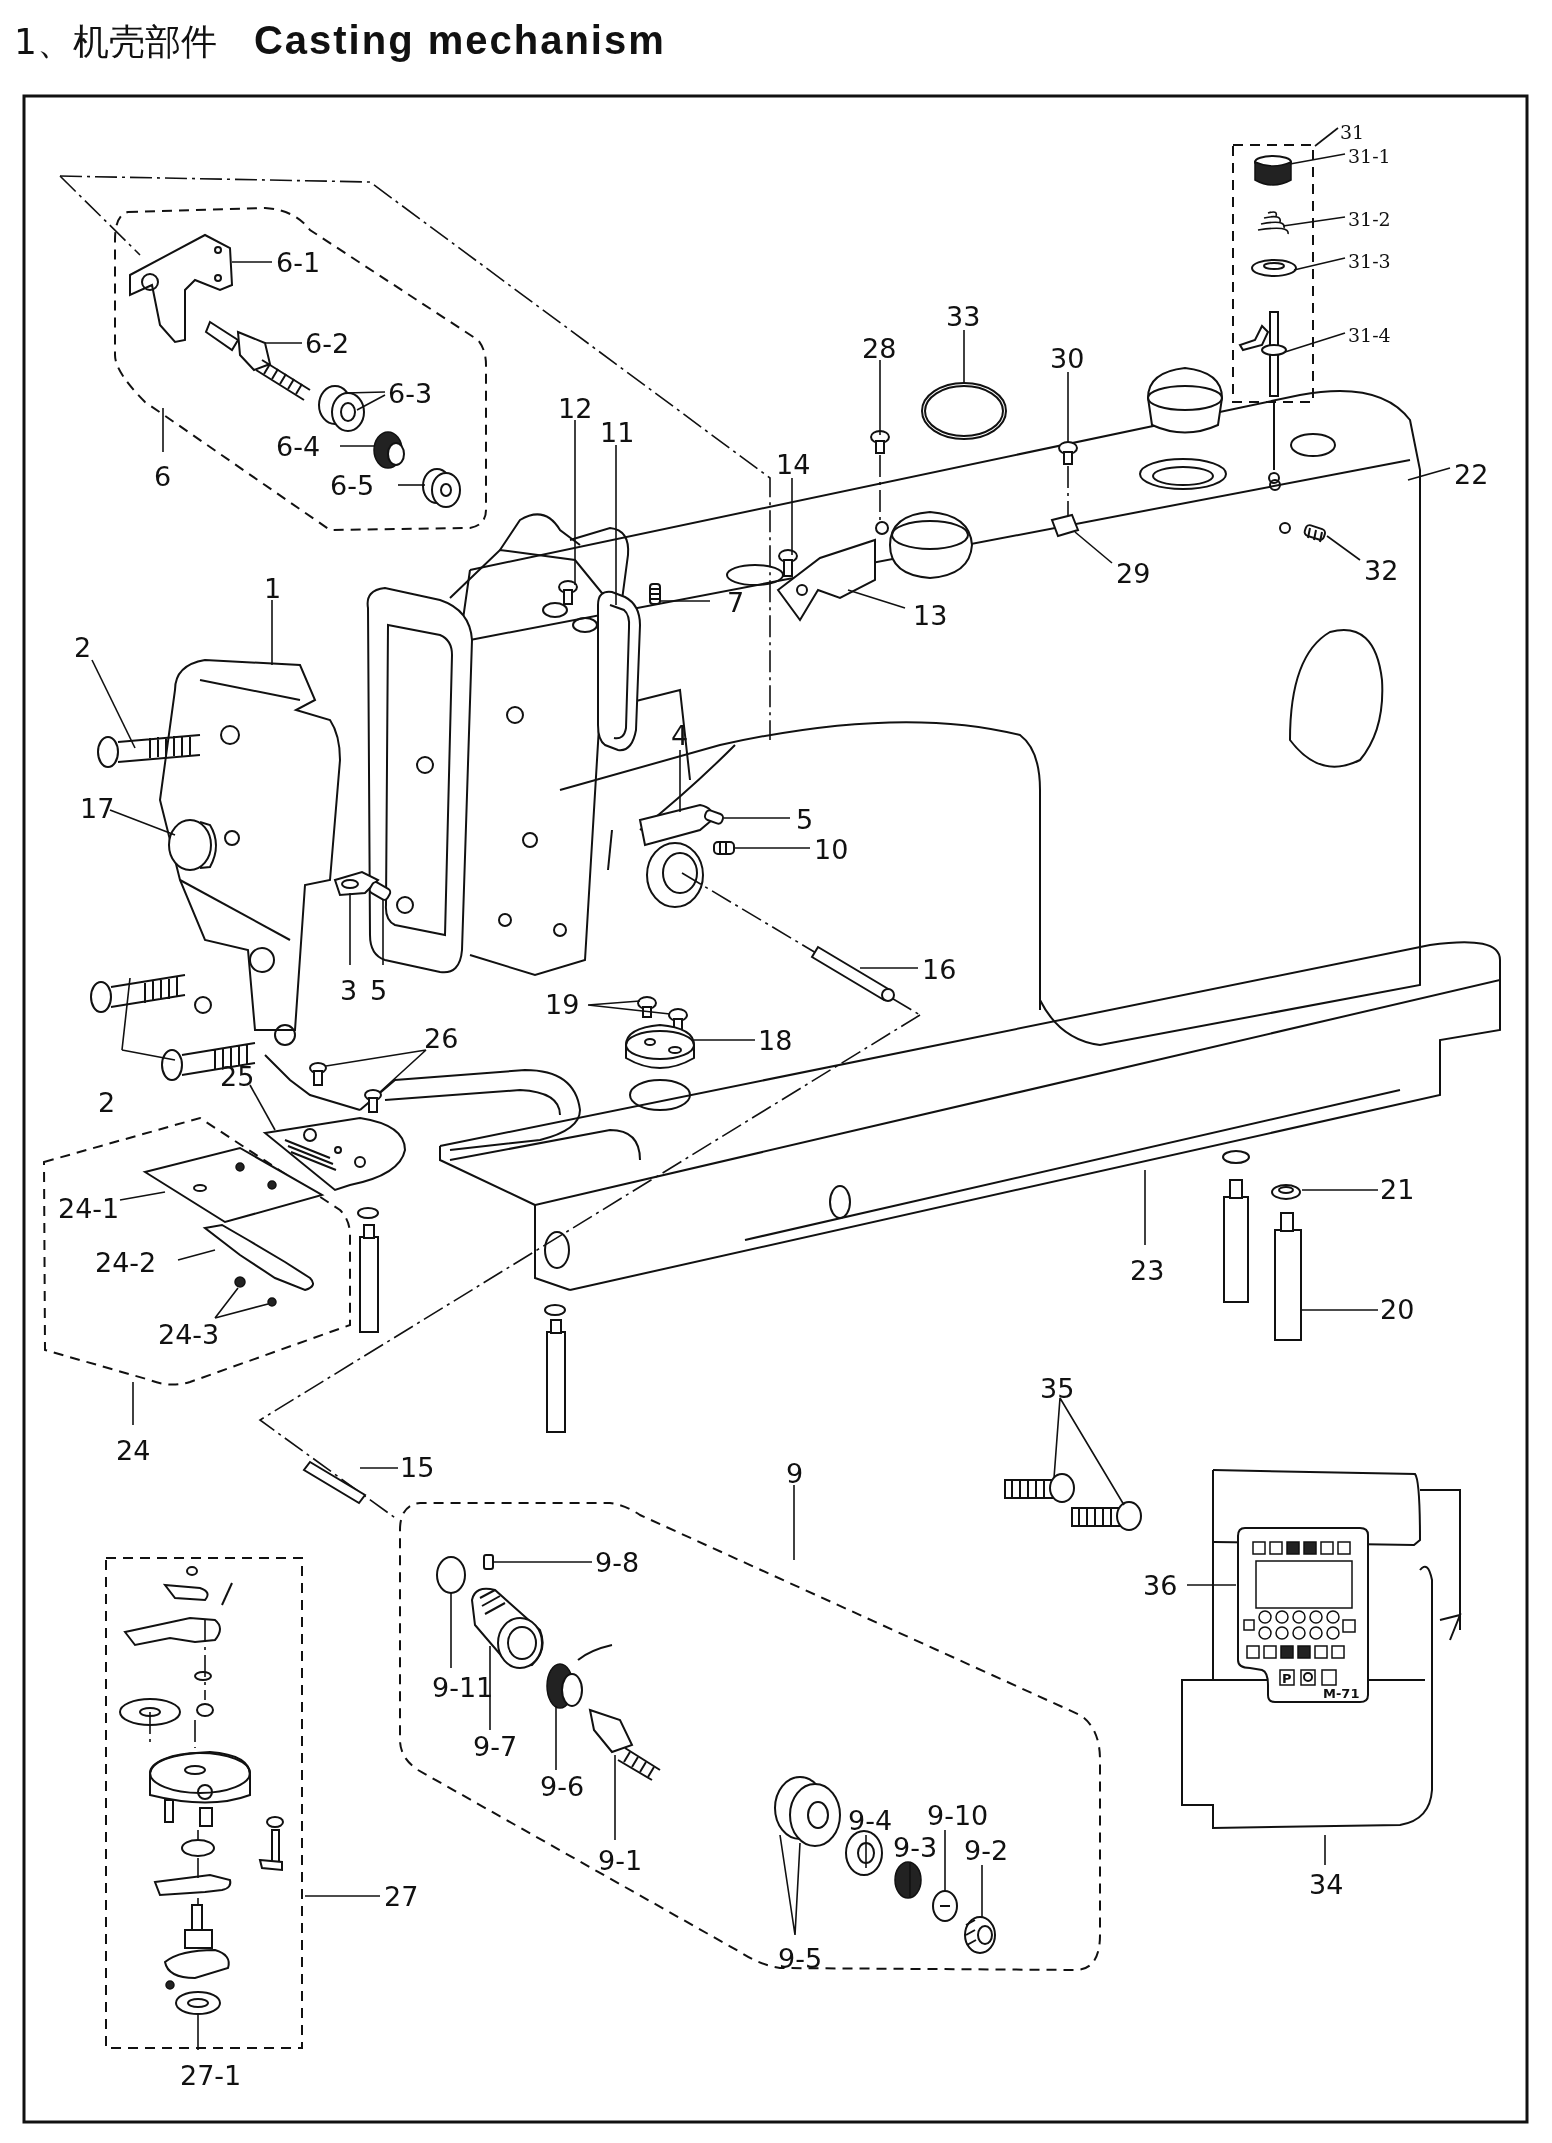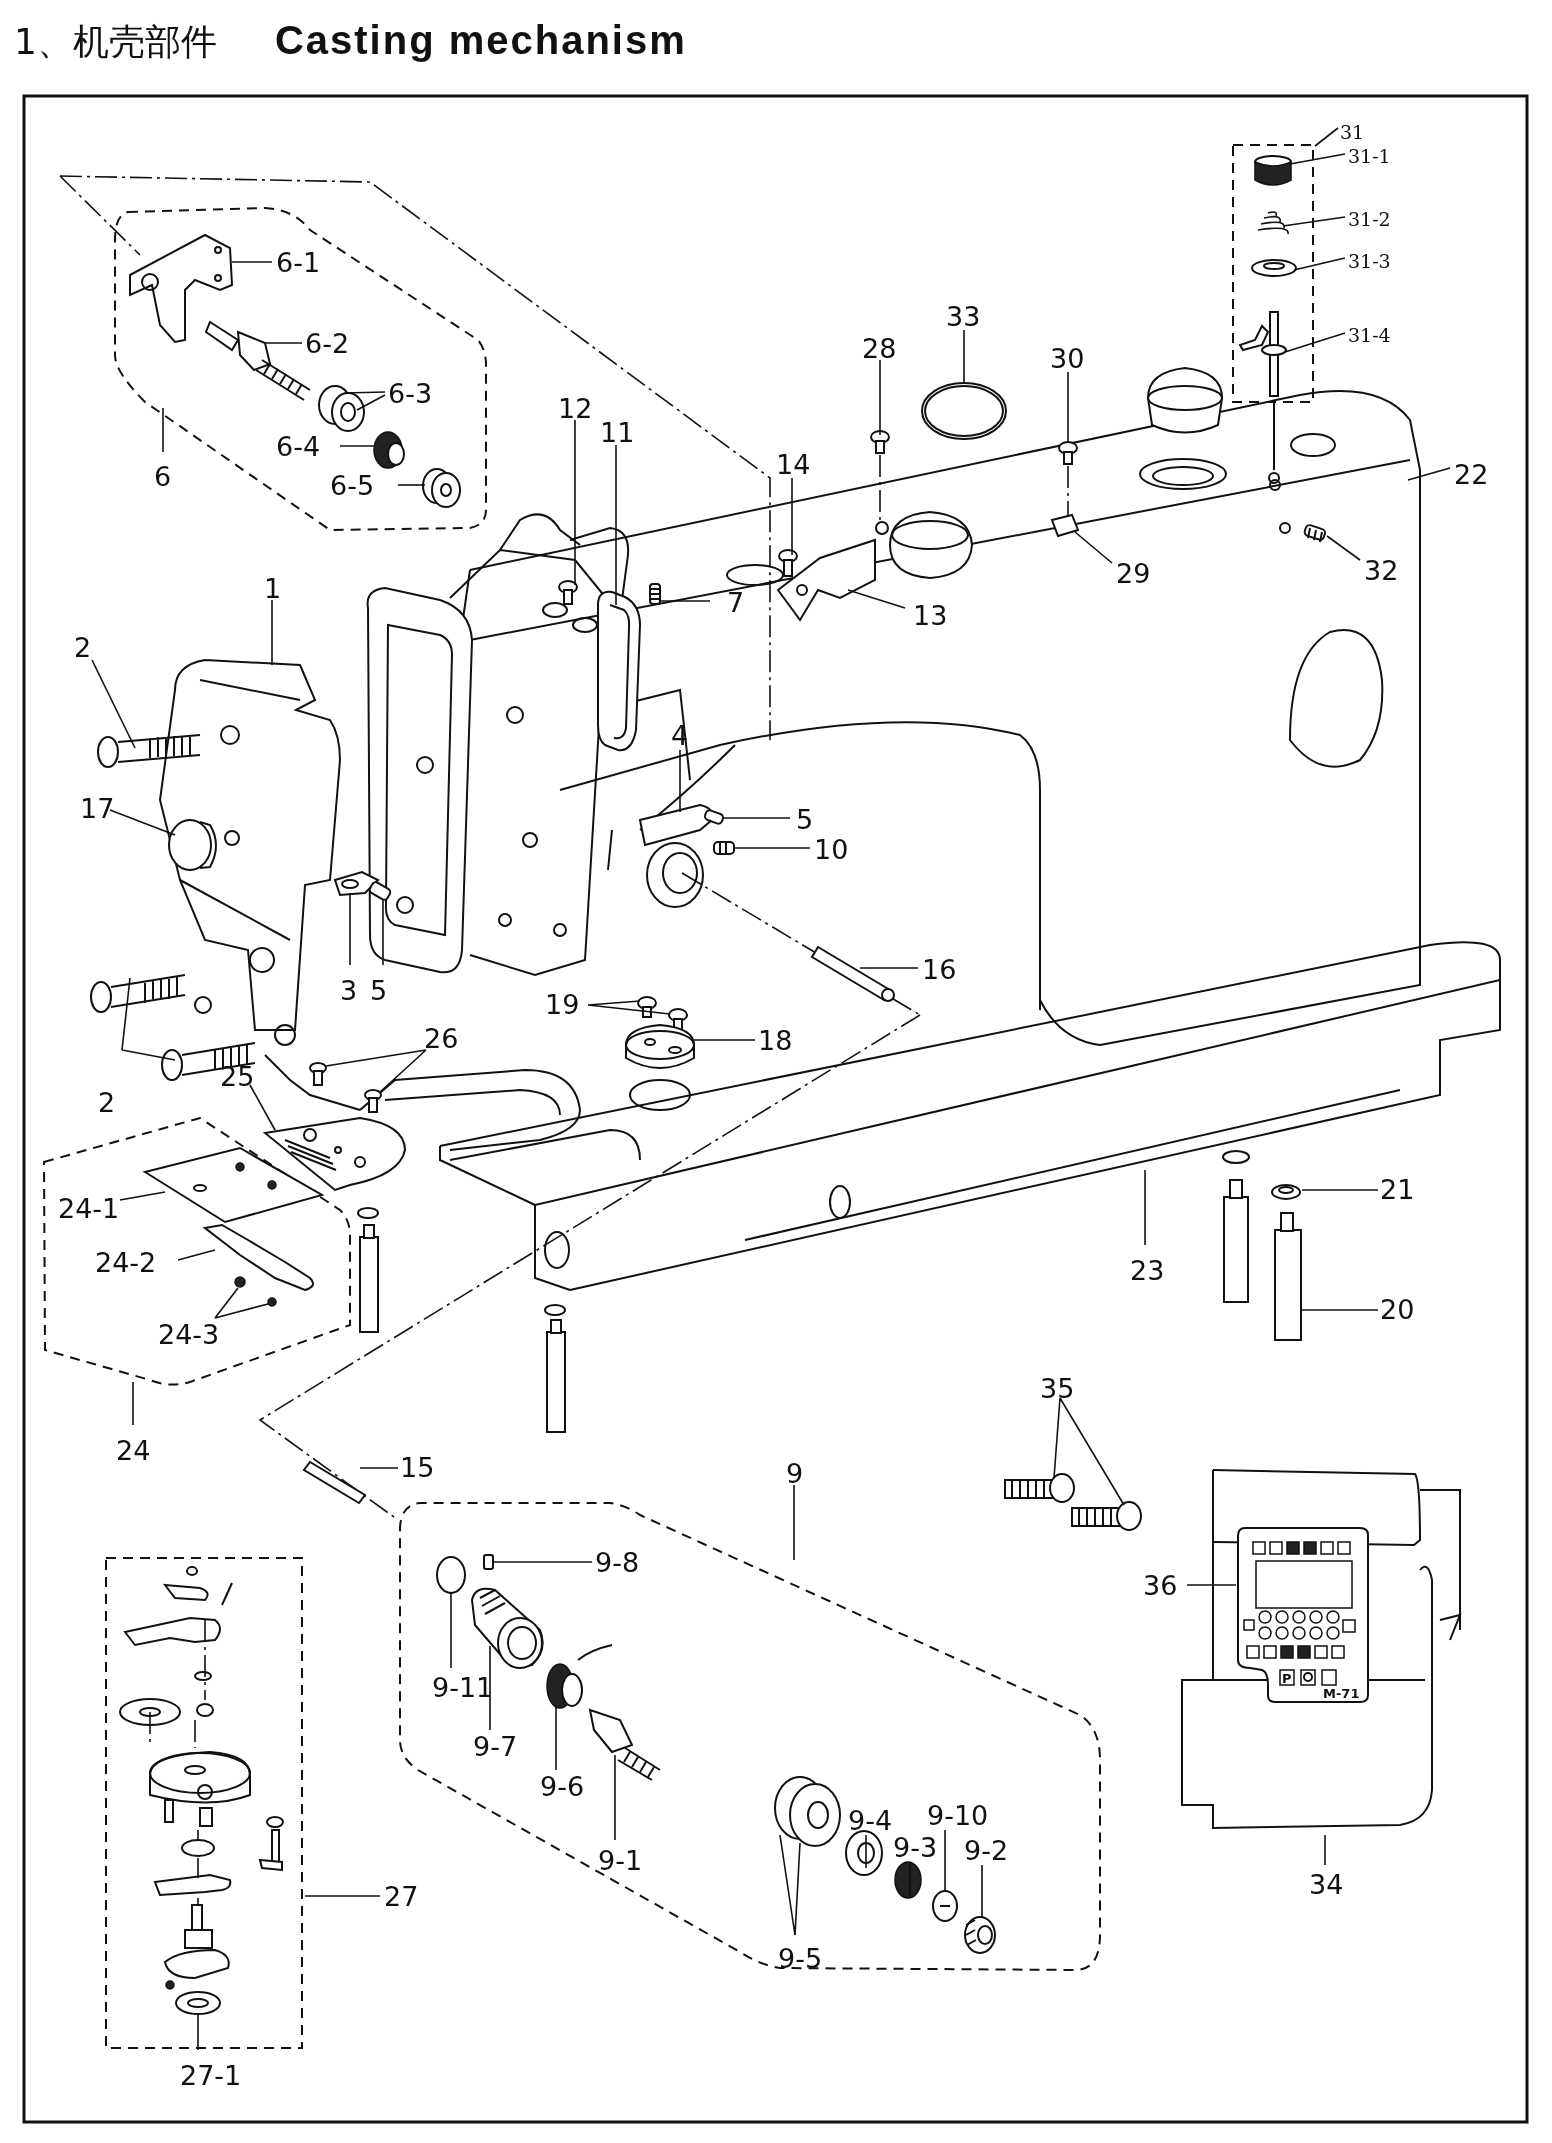--- a/index.html
+++ b/index.html
@@ -1,20 +1,20 @@
 <!DOCTYPE html>
 <html><head>
 <meta charset="utf-8">
 <style>
   html, body { margin: 0; padding: 0; background: #ffffff; }
   body { width: 1552px; height: 2143px; position: relative; overflow: hidden; font-family: "Liberation Sans", sans-serif; }
   #page-title { position: absolute; left: 14px; top: 18px; height: 60px; display: flex; align-items: baseline; color: #111; }
   #page-title .num { font-family: "DejaVu Sans", sans-serif; font-size: 36px; }
-  #page-title .cn { font-family: Liberation Serif, serif; font-size: 36px; margin-right: 26px; }
-  #page-title .en { font-family: "Liberation Sans", sans-serif; font-weight: bold; font-size: 40px; letter-spacing: 2px; margin-left: 32px; }
+  #page-title .cn { font-family: Liberation Serif, serif; font-size: 36px; margin-right: 37px; }
+  #page-title .en { font-family: "Liberation Sans", sans-serif; font-weight: bold; font-size: 40px; letter-spacing: 2px; }
   #diagram { position: absolute; left: 0; top: 0; }
   .lbl { font-family: "DejaVu Sans", sans-serif; font-size: 27px; fill: #111; }
   .lbl-s { font-family: "DejaVu Serif", serif; font-size: 19px; fill: #111; }
   .ln { stroke: #111; stroke-width: 2; fill: none; }
   .thin { stroke: #111; stroke-width: 1.6; fill: none; }
   .dash { stroke: #111; stroke-width: 2; fill: none; stroke-dasharray: 10 7; }
   .dashdot { stroke: #111; stroke-width: 1.6; fill: none; stroke-dasharray: 22 5 3 5; }
   .part { stroke: #111; stroke-width: 2; fill: #fff; }
   .dark { fill: #222; stroke: #111; stroke-width: 1.5; }
   .panel-key { stroke: #111; stroke-width: 1.5; fill: #fff; }

